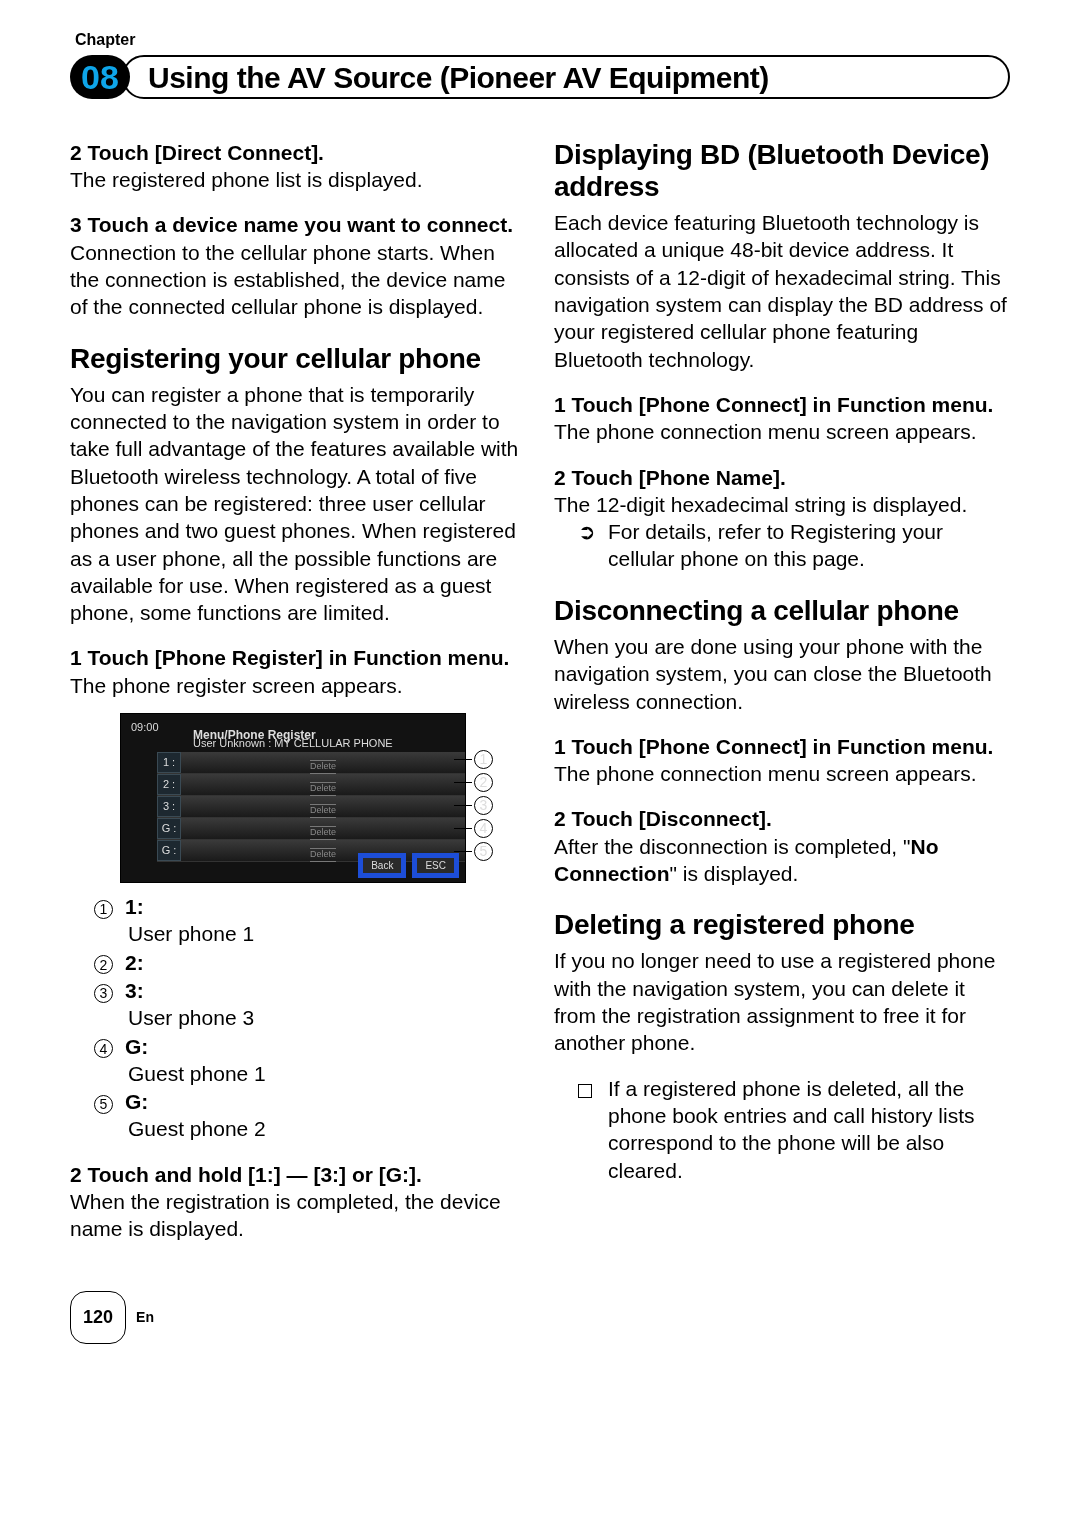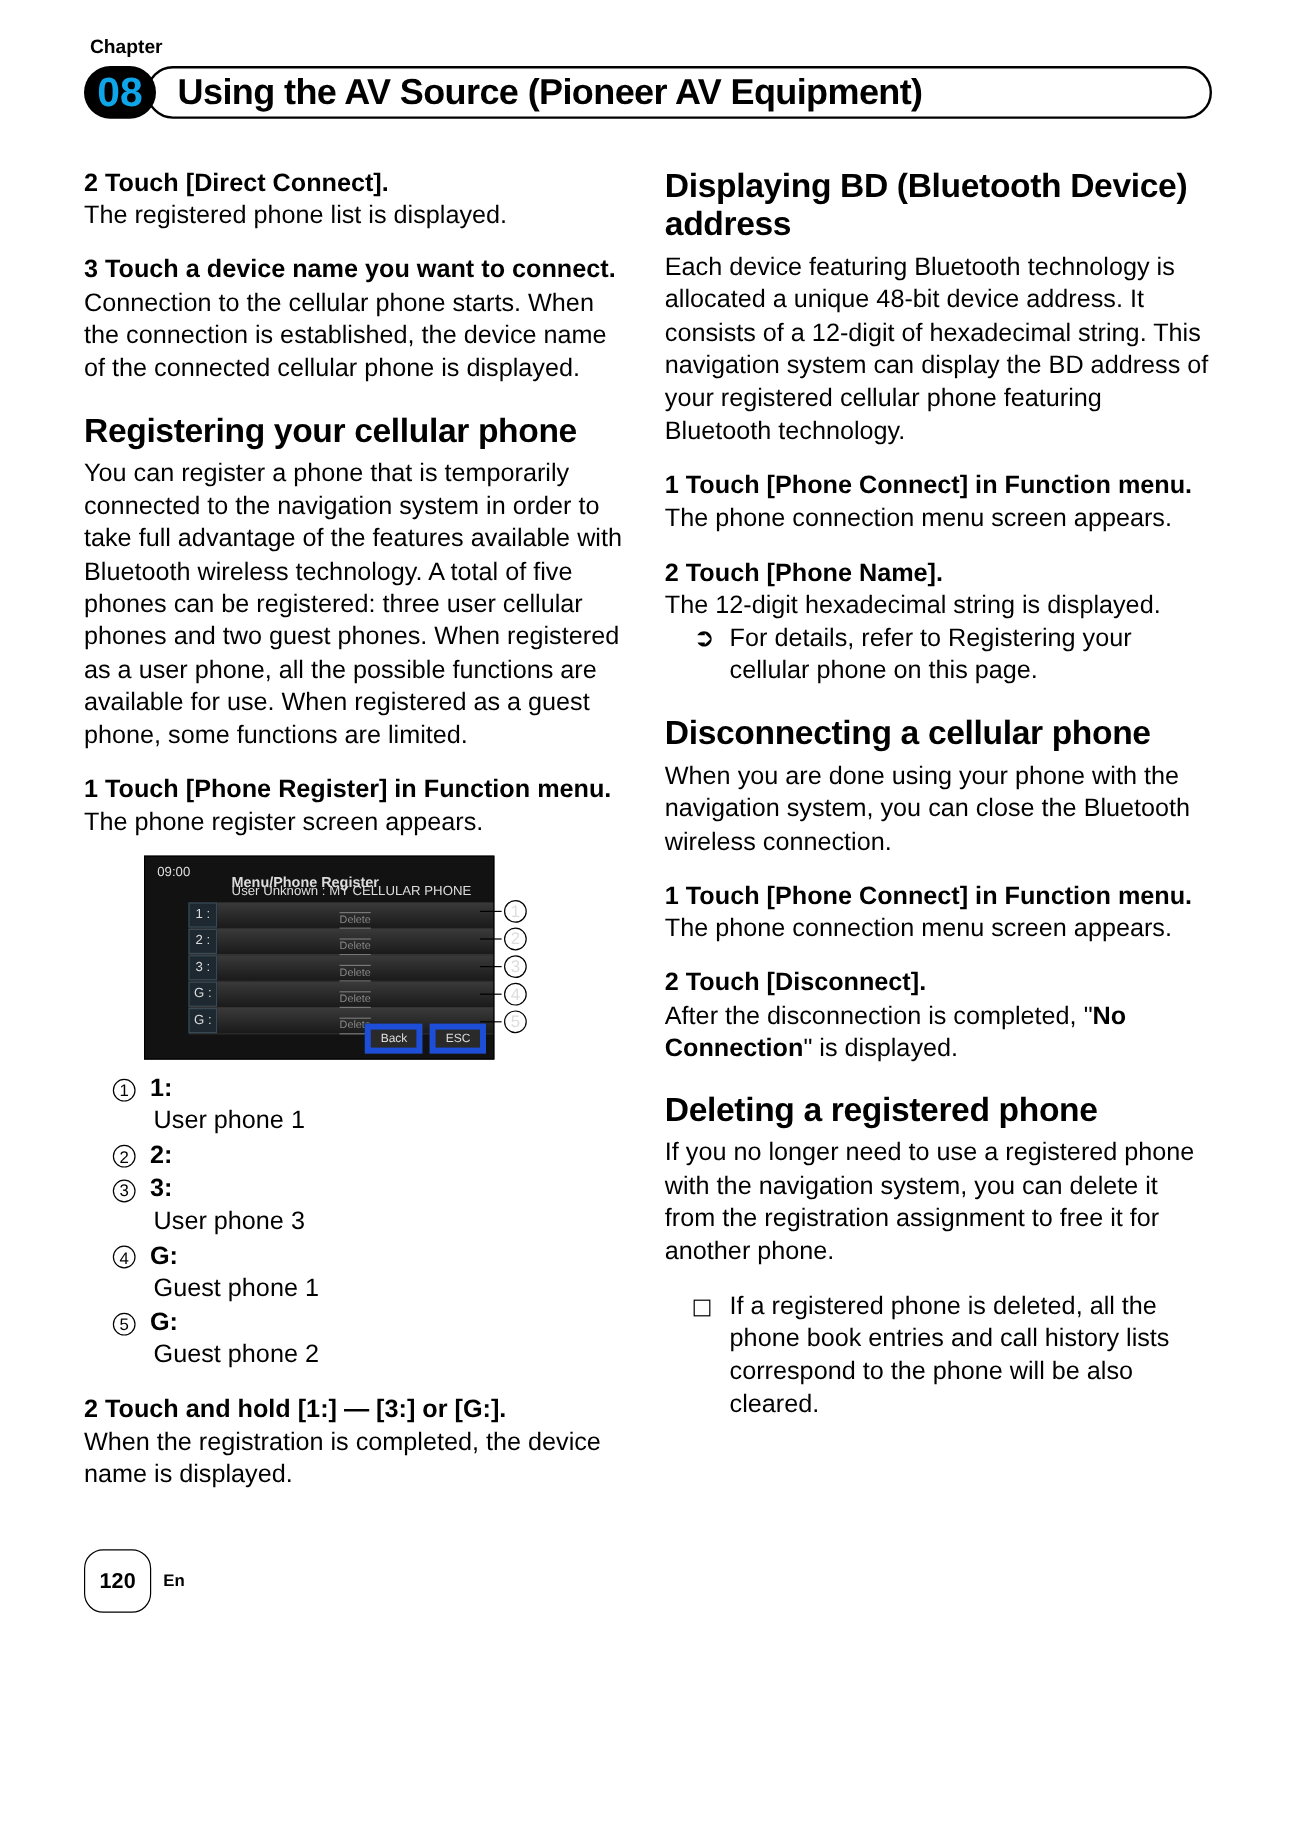--- a/index.html
+++ b/index.html
@@ -60,21 +60,21 @@
   .section-h {
     font-weight: 900;
     font-size: 28px;
     margin-top: 22px;
     margin-bottom: 6px;
     letter-spacing: -0.3px;
     line-height: 1.15;
   }
   .screenshot {
     background: #121212;
-    width: 292px;
+    width: 346px;
     height: 170px;
     margin: 14px auto 10px 50px;
     position: relative;
     color: #ddd;
     font-size: 11px;
     border: 1px solid #000;
   }
   .scr-head { position:absolute; top:6px; left:10px; font-size:11px; }
   .scr-title { position:absolute; top:14px; left:72px; font-size:12px; font-weight:bold; }
   .scr-sub { position:absolute; top:22px; left:72px; font-size:11px; }

